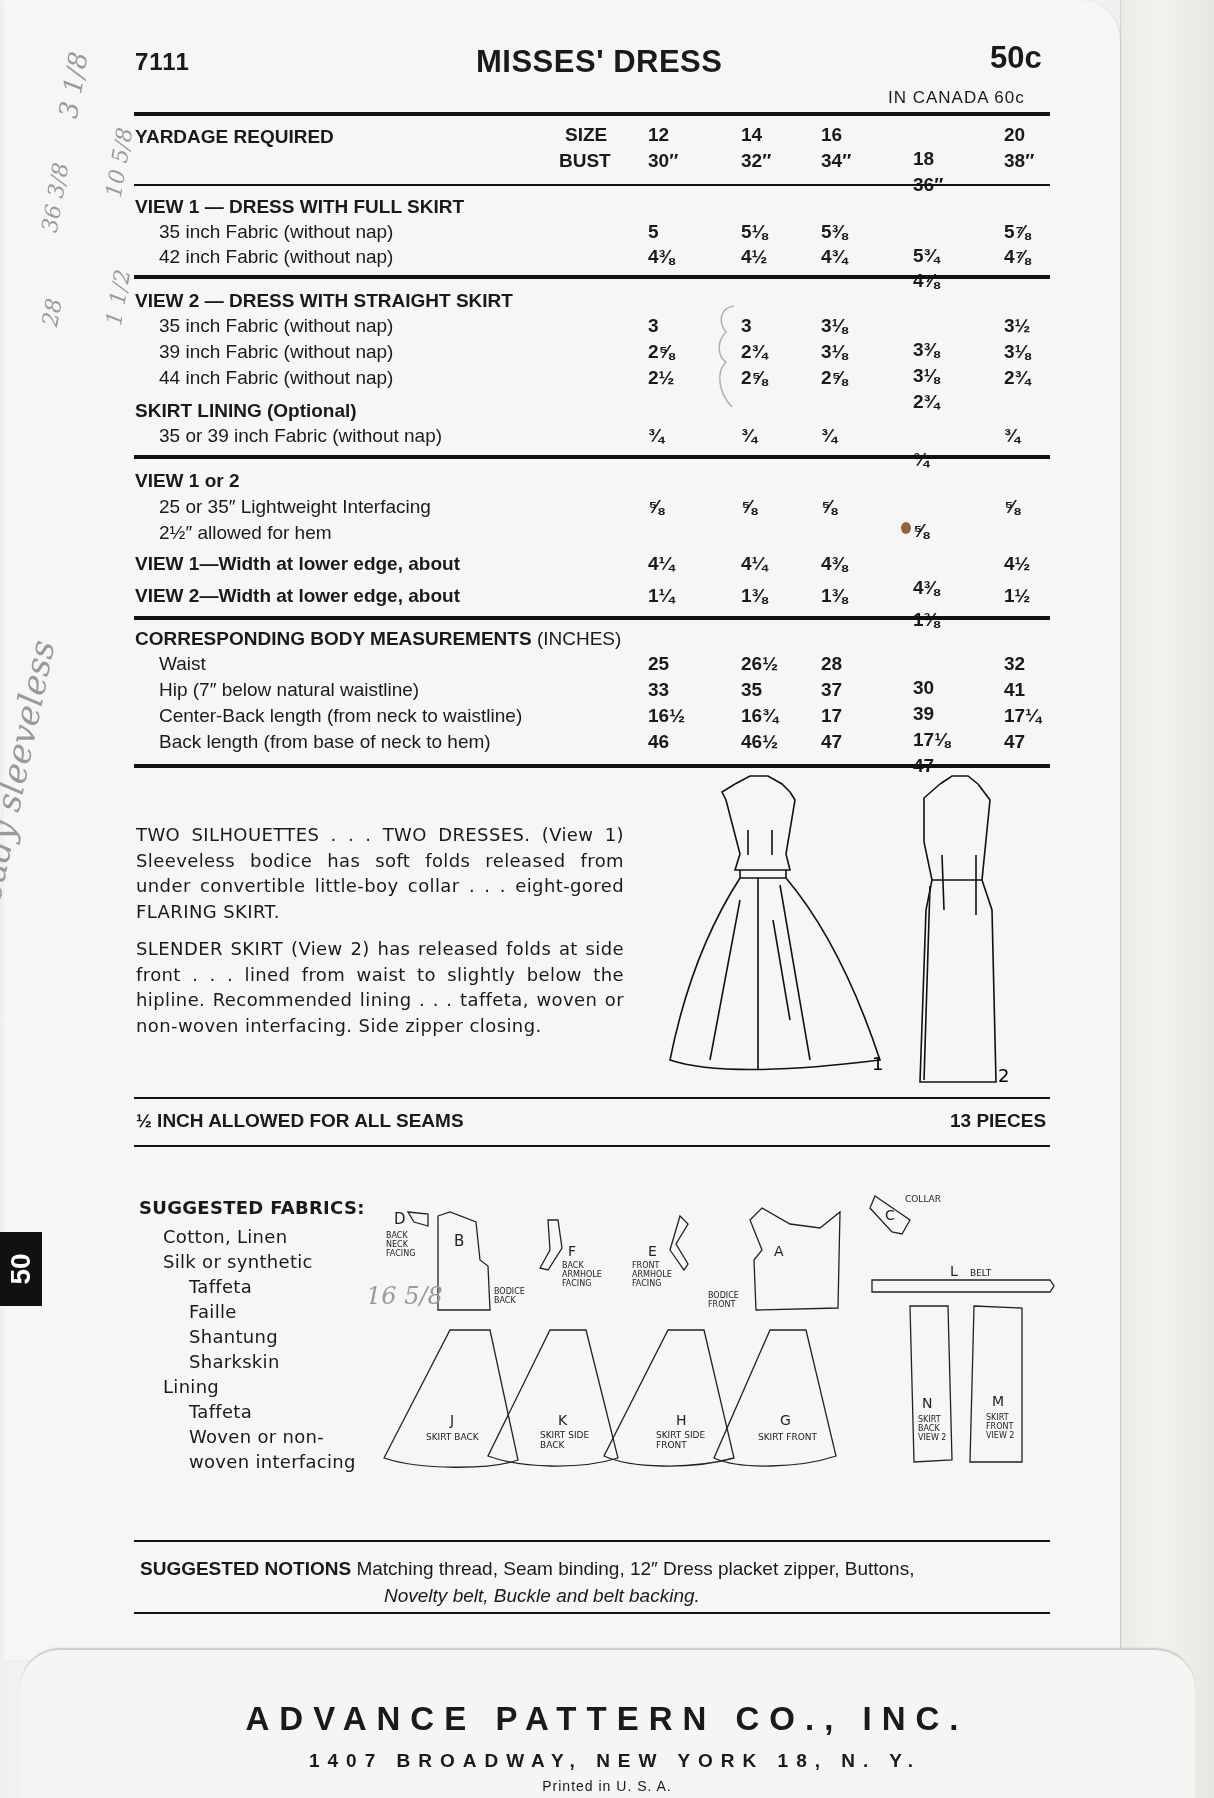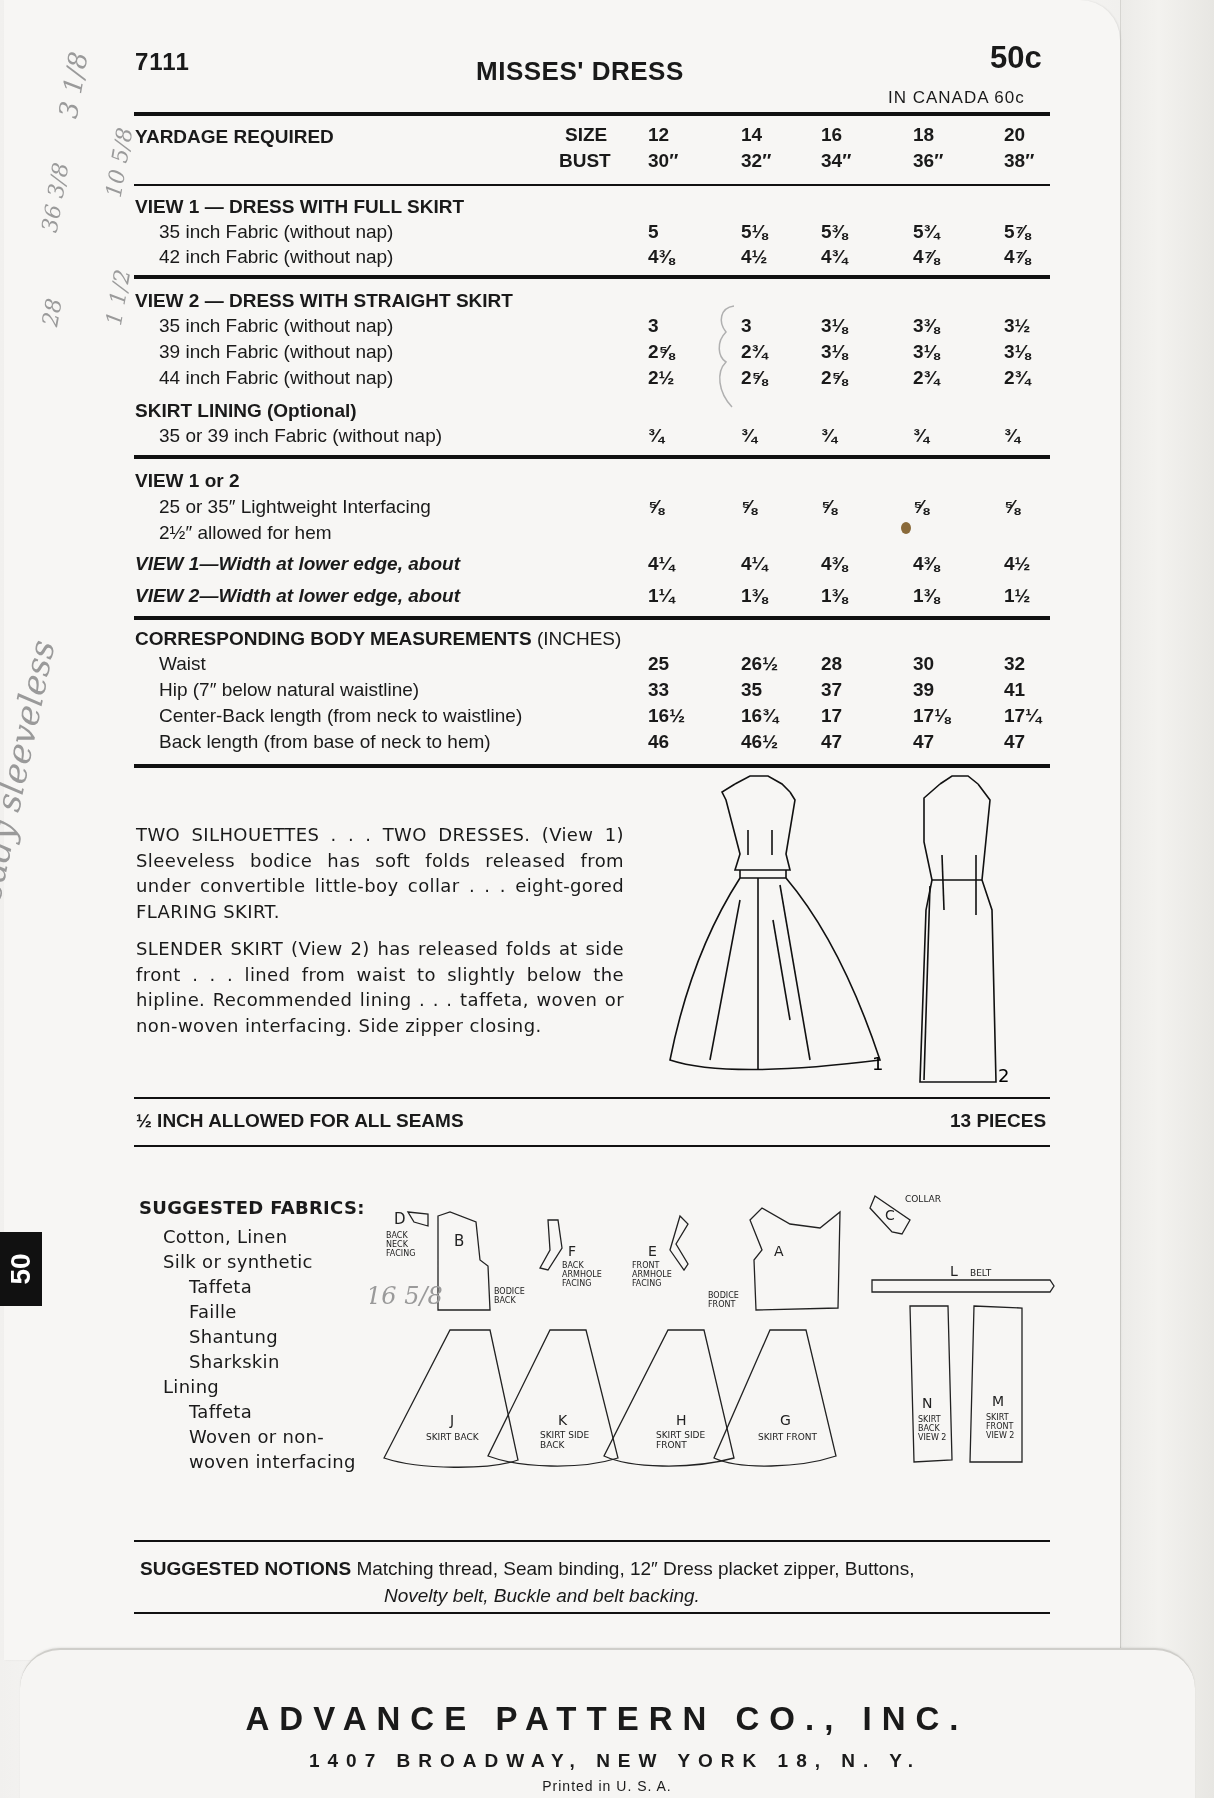--- a/index.html
+++ b/index.html
@@ -32,30 +32,30 @@
     box-shadow: 0 -1px 2px rgba(0,0,0,0.06);
   }
   .abs { position: absolute; }
   .cond { font-family: "Liberation Sans", sans-serif; }
   .rule { position: absolute; left: 134px; width: 916px; background: #111; }
   .rule.thick { height: 4px; }
   .rule.thin { height: 2px; }
 
   
   .pattern-no { left: 135px; top: 48px; font-size: 24px; font-weight: bold; letter-spacing: 1px; }
-  .title { left: 476px; top: 56px; font-size: 26px; font-weight: bold; letter-spacing: 0.5px; }
+  .title { left: 476px; top: 44px; font-size: 31px; font-weight: bold; letter-spacing: 0.5px; }
   .price { left: 990px; top: 40px; font-size: 31px; font-weight: bold; }
   .price-canada { left: 888px; top: 80px; font-size: 17px; letter-spacing: 1px; margin-top: 8px; }
 
   
   .row { position: absolute; left: 135px; width: 920px; height: 26px; font-size: 19px; }
   .row .label { position: absolute; left: 24px; top: 0; white-space: nowrap; }
-  .row .label.head { left: 0; font-weight: bold; font-style: italic; }
+  .row .label.head { left: 0; font-weight: bold; }
   .row .cell { position: absolute; top: 0; width: 60px; text-align: left; font-weight: bold; }
-  .c0 { left: 513px; } .c1 { left: 606px; } .c2 { left: 686px; } .c3 { left: 778px; } .c4 { left: 869px; }
+  .c0 { left: 513px; } .c1 { left: 606px; } .c2 { left: 686px; } .c3 { left: 778px; margin-top: 24px; } .c4 { left: 869px; }
   .section-head { position: absolute; left: 135px; font-size: 19px; font-weight: bold; white-space: nowrap; }
   .size-label { position: absolute; font-size: 19px; font-weight: bold; }
 
   
   .desc { left: 136px; top: 810px; width: 488px; font-size: 18px; line-height: 25.5px; text-align: justify; letter-spacing: 0.4px; }
   .desc p { margin: 12px 0 2px 0; }
 
   .illus { left: 640px; top: 770px; width: 380px; height: 320px; }
   .seams { left: 136px; top: 1110px; font-size: 19px; font-weight: bold; }
   .pieces { left: 950px; top: 1110px; font-size: 19px; font-weight: bold; }

